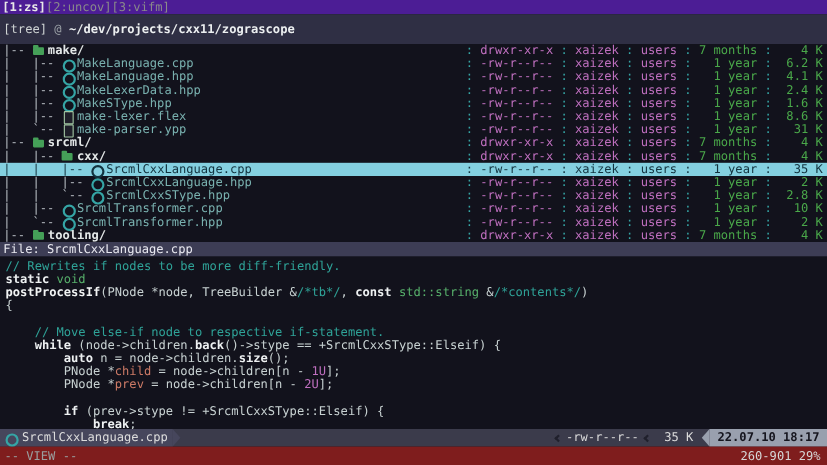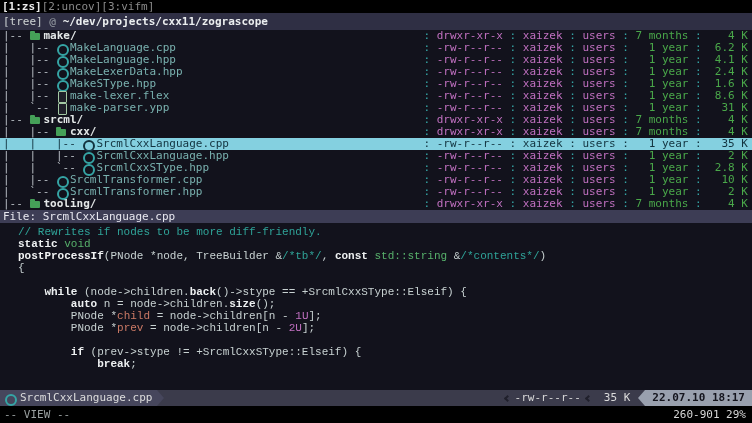--- a/index.html
+++ b/index.html
@@ -3,25 +3,25 @@
 <meta charset="utf-8">
 <style>
   * { margin:0; padding:0; box-sizing:border-box; }
   html,body { background:#000; }
   .screen {
     position:relative; width:752px; height:423px; background:#12121c;
     font-family:"DejaVu Sans Mono", monospace; font-size:11px; line-height:12px;
     color:#c8d2d2; overflow:hidden; display:flex; flex-direction:column;
   }
   
-  .topbar { height:13px; background:#000000; display:flex; align-items:center; padding-left:2px; flex:none; }
+  .topbar { height:13px; background:#4c1d95; display:flex; align-items:center; padding-left:2px; flex:none; }
   .tab { color:#8a8a8a; white-space:pre; }
   .tab.active { color:#e8e8e8; font-weight:bold; }
   
-  .pathbar { height:17px; background:#2f2f44; display:flex; align-items:center; padding-left:3px; flex:none; white-space:pre; }
+  .pathbar { height:27px; background:#2f2f44; display:flex; align-items:center; padding-left:3px; flex:none; white-space:pre; }
   .pathbar .mode { color:#cfd4d4; }
   .pathbar .at { color:#9aa0a6; }
   .pathbar .path { color:#eceff0; font-weight:bold; }
   
   .tree { flex:none; }
   .trow { height:12px; display:flex; align-items:center; white-space:pre; padding-left:3px; }
   .branch { color:#b9bfc5; }
   .fname.dir { color:#e4e8e8; font-weight:bold; }
   .fname.file { color:#79b1af; }
   .meta { margin-left:auto; white-space:pre; padding-right:4px; display:flex; }
@@ -34,21 +34,21 @@
   
   .ic { display:inline-block; position:relative; width:12px; height:10px; flex:none; margin-right:2px; top:0; }
   .ic-folder::before { content:""; position:absolute; left:0; top:0; width:5px; height:3px; background:#45a058; border-radius:1px; }
   .ic-folder::after  { content:""; position:absolute; left:0; top:2px; width:10px; height:7px; background:#45a058; border-radius:1px; }
   .ic-gear::after { content:""; position:absolute; left:1px; top:1px; width:8px; height:8px; border:2px solid #35a5a5; border-radius:50%; }
   .trow.sel .ic-gear::after { border-color:#12333f; }
   .ic-doc::after { content:""; position:absolute; left:2px; top:0; width:7px; height:10px; border:1px solid #a3c8a3; border-radius:1px; background:rgba(255,255,255,.06); }
   
   .filebar { height:13px; background:#3d3d55; color:#e8e8f0; display:flex; align-items:center; padding-left:3px; flex:none; white-space:pre; }
   
-  .code { flex:1; padding:3px 0 0 18px; overflow:hidden;font-family:Liberation Mono, monospace; }
+  .code { flex:1; padding:3px 0 0 5px; overflow:hidden; }
   .cl { height:12px; white-space:pre; }
   .tok-p { color:#c8d2d2; }
   .tok-c { color:#2fa398; }
   .tok-k { color:#eef1f2; font-weight:bold; }
   .tok-t { color:#57b06b; }
   .tok-f { color:#f2f4f4; font-weight:bold; }
   .tok-n { color:#c070c0;margin-top:46px; }
   .tok-v { color:#cc7a66; }
   
   .statusbar { height:16px; background:#3b3b4b; display:flex; align-items:center; flex:none; color:#dcdcdc; white-space:pre; }
@@ -56,21 +56,21 @@
   .sb-file .ic { margin-right:4px; }
   .tri-r { width:0; height:0; border-top:8px solid transparent; border-bottom:8px solid transparent; border-left:7px solid #46465c; }
   .sb-right { margin-left:auto; display:flex; align-items:center; height:100%; }
   .chev { width:5px; height:5px; border-left:2px solid #20202c; border-bottom:2px solid #20202c; transform:rotate(45deg); margin:0 5px; flex:none; }
   .sb-perm { color:#d8d8d8; }
   .sb-dark { background:#1e1e28; height:100%; display:flex; align-items:center; padding:0 8px; color:#cfcfcf; margin-left:4px; }
   .sb-size { padding:0 8px; }
   .tri-l { width:0; height:0; border-top:8px solid transparent; border-bottom:8px solid transparent; border-right:7px solid #99a0ae; }
   .sb-light { background:#99a0ae; color:#15151e; height:100%; display:flex; align-items:center; padding:0 7px; font-weight:bold; }
   
-  .bottombar { height:17px; background:#000000; display:flex; align-items:center; padding:0 6px 0 4px; flex:none; white-space:pre; }
+  .bottombar { height:17px; background:#7f1d1d; display:flex; align-items:center; padding:0 6px 0 4px; flex:none; white-space:pre; }
   .mode { color:#9aa0a0; }
   .pos { margin-left:auto; color:#d6d6d6;text-align:right; }
 </style>
 </head>
 <body>
 
 <div class="screen">
 
   <div class="topbar">
       <span class="tab active">[1:zs]</span>
@@ -103,20 +103,21 @@
   <div class="filebar">
     <span>File: </span><span>SrcmlCxxLanguage.cpp</span>
   </div>
 
   <div class="code">
       <div class="cl"><span class="tok-c">// Rewrites if nodes to be more diff-friendly.</span></div>
       <div class="cl"><span class="tok-k">static</span><span class="tok-p"> </span><span class="tok-t">void</span></div>
       <div class="cl"><span class="tok-f">postProcessIf</span><span class="tok-p">(PNode *node, TreeBuilder &amp;</span><span class="tok-c">/*tb*/</span><span class="tok-p">, </span><span class="tok-k">const</span><span class="tok-p"> </span><span class="tok-t">std::string</span><span class="tok-p"> &amp;</span><span class="tok-c">/*contents*/</span><span class="tok-p">)</span></div>
       <div class="cl"><span class="tok-p">{</span></div>
       <div class="cl"></div>
+      <div class="cl"><span class="tok-c">    // Move else-if node to respective if-statement.</span></div>
       <div class="cl"><span class="tok-p">    </span><span class="tok-k">while</span><span class="tok-p"> (node-&gt;children.</span><span class="tok-k">back</span><span class="tok-p">()-&gt;stype == +SrcmlCxxSType::Elseif) {</span></div>
       <div class="cl"><span class="tok-p">        </span><span class="tok-k">auto</span><span class="tok-p"> n = node-&gt;children.</span><span class="tok-k">size</span><span class="tok-p">();</span></div>
       <div class="cl"><span class="tok-p">        PNode *</span><span class="tok-v">child</span><span class="tok-p"> = node-&gt;children[n - </span><span class="tok-n">1U</span><span class="tok-p">];</span></div>
       <div class="cl"><span class="tok-p">        PNode *</span><span class="tok-v">prev</span><span class="tok-p"> = node-&gt;children[n - </span><span class="tok-n">2U</span><span class="tok-p">];</span></div>
       <div class="cl"></div>
       <div class="cl"><span class="tok-p">        </span><span class="tok-k">if</span><span class="tok-p"> (prev-&gt;stype != +SrcmlCxxSType::Elseif) {</span></div>
       <div class="cl"><span class="tok-p">            </span><span class="tok-k">break</span><span class="tok-p">;</span></div>
       <div class="cl"></div>
     </div>
 

